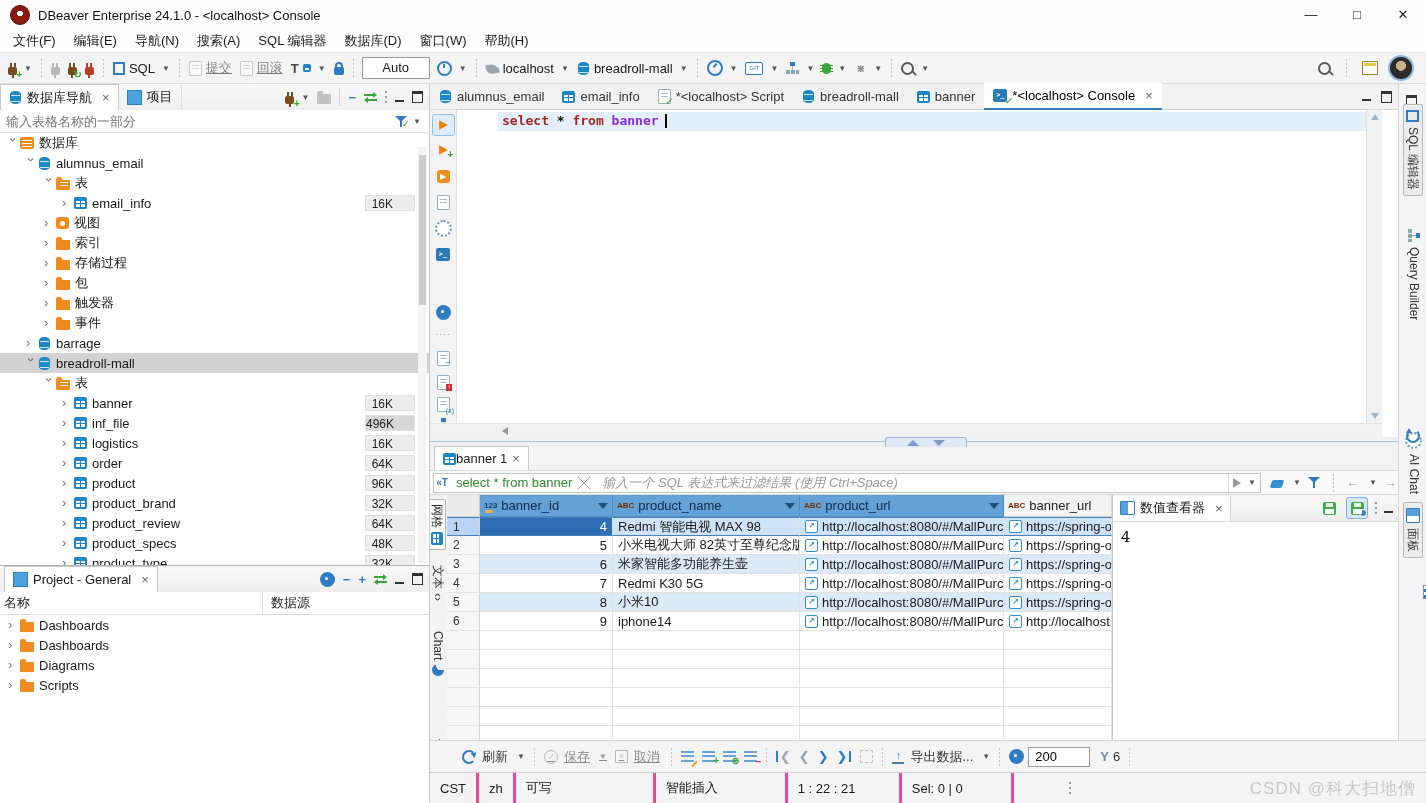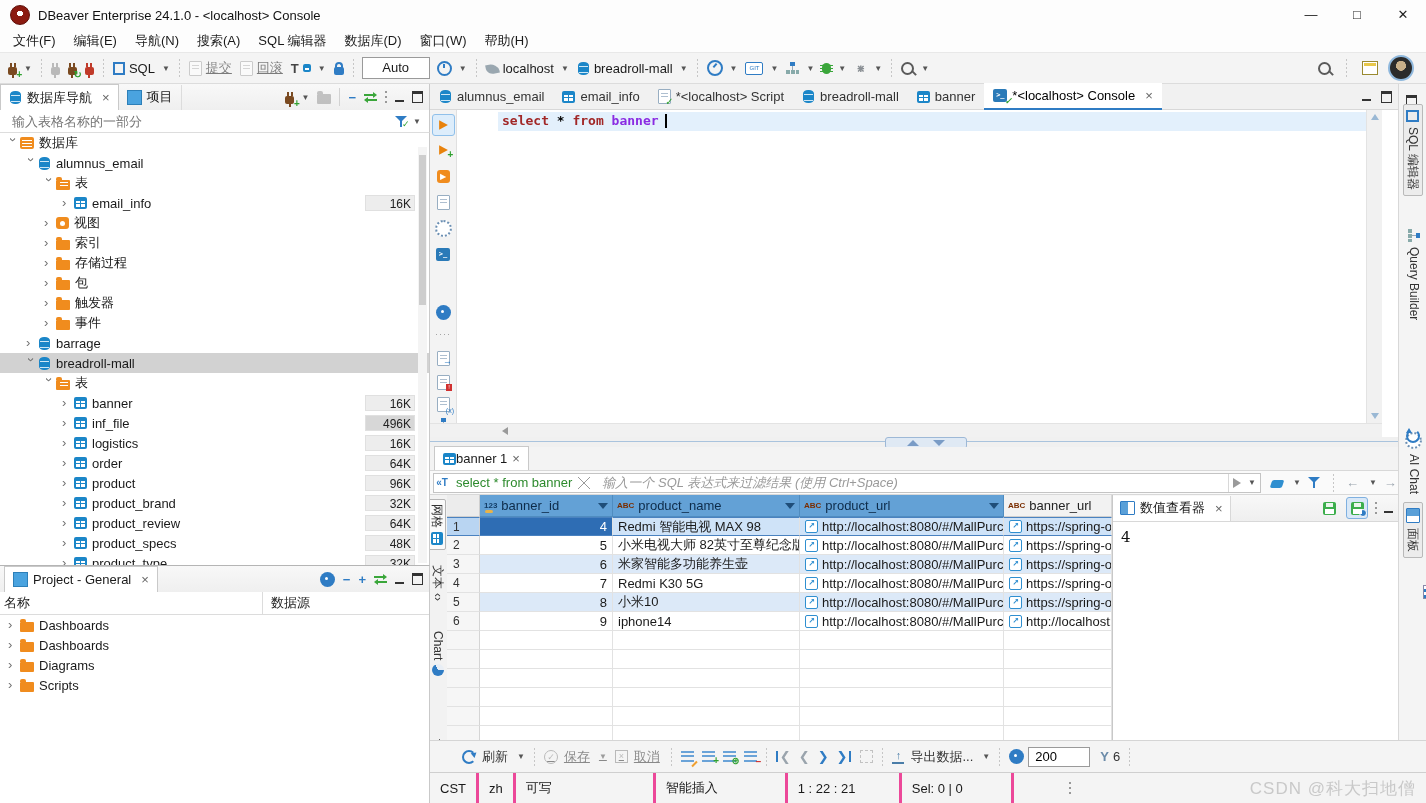--- a/index.html
+++ b/index.html
@@ -121,26 +121,26 @@
   .tb-right{margin-left:auto;display:flex;align-items:center;gap:10px;padding-right:8px;}
   .avatar{width:22px;height:22px;border-radius:50%;background:radial-gradient(circle at 50% 40%,#c9b08a 0 28%,#2b2b2b 30% 100%);border:2px solid #8fb8dd;}
   .i-winstar{width:14px;height:12px;border:1px solid #9a8a30;background:#fff;}
   .i-winstar::after{content:"";position:absolute;left:1px;top:1px;right:1px;height:3px;background:#e8c84a;}
   
   .navtabs{top:84px;left:0;width:430px;height:26px;background:linear-gradient(#f8f8f8,#efefef);border-right:1px solid #c9c9c9;box-sizing:border-box;display:flex;align-items:center;}
   .ptab{display:flex;align-items:center;gap:5px;height:25px;padding:0 8px;border-right:1px solid #dcdcdc;}
   .ptab.active{background:#fff;border:1px solid #c9c9c9;border-bottom:none;}
   .panel-icons{margin-left:auto;display:flex;align-items:center;gap:8px;padding-right:6px;}
   .navfilter{top:110px;left:0;width:430px;height:23px;border-right:1px solid #c9c9c9;border-bottom:1px solid #ddd;box-sizing:border-box;background:#fff;display:flex;align-items:center;}
-  .navfilter input{flex:1;border:none;outline:none;height:19px;font:13px "Liberation Sans",sans-serif;color:#0369a1;padding-left:12px;background:transparent;}
+  .navfilter input{flex:1;border:none;outline:none;height:19px;font:13px "Liberation Sans",sans-serif;color:#0369a1;padding-left:6px;background:transparent;}
   .treewrap{top:133px;left:0;width:430px;height:432px;background:#fff;border-right:1px solid #c9c9c9;box-sizing:border-box;overflow:hidden;}
   .trow{display:flex;align-items:center;height:20px;position:relative;white-space:nowrap;}
   .trow .ico{margin-right:5px;}
   .trow.selected{background:#d2d2d2;}
-  .badge{position:absolute;right:14px;width:50px;height:16px;background:#ededed;border:1px solid #e0e0e0;font-size:12px;text-align:right;padding-right:3px;line-height:16px;box-sizing:border-box;color:#222;}
+  .badge{position:absolute;right:14px;width:50px;height:16px;background:#ededed;border:1px solid #e0e0e0;font-size:12px;text-align:right;padding-right:21px;line-height:16px;box-sizing:border-box;color:#222;}
   .badge.big{background:#d7d7d7;}
   .vscroll{position:absolute;right:2px;top:14px;width:9px;height:416px;background:#f4f4f4;}
   .vscroll .thumb{position:absolute;left:1px;top:8px;width:7px;height:150px;background:#cdcdcd;}
   .project{top:565px;left:0;width:430px;height:238px;background:#fff;border-right:1px solid #c9c9c9;border-top:1px solid #b5b5b5;box-sizing:border-box;}
   .projtabs{height:26px;background:linear-gradient(#f8f8f8,#efefef);display:flex;align-items:center;}
   .i-projsq{width:13px;height:13px;background:#4aa3df;border:1px solid #2d7fb8;}
   .projcols{height:22px;border-bottom:1px solid #dcdcdc;display:flex;align-items:center;position:relative;}
   .projcols .c1{padding-left:4px;width:262px;box-sizing:border-box;}
   .projcols .c2{padding-left:8px;border-left:1px solid #dcdcdc;height:100%;line-height:22px;flex:1;}
   

